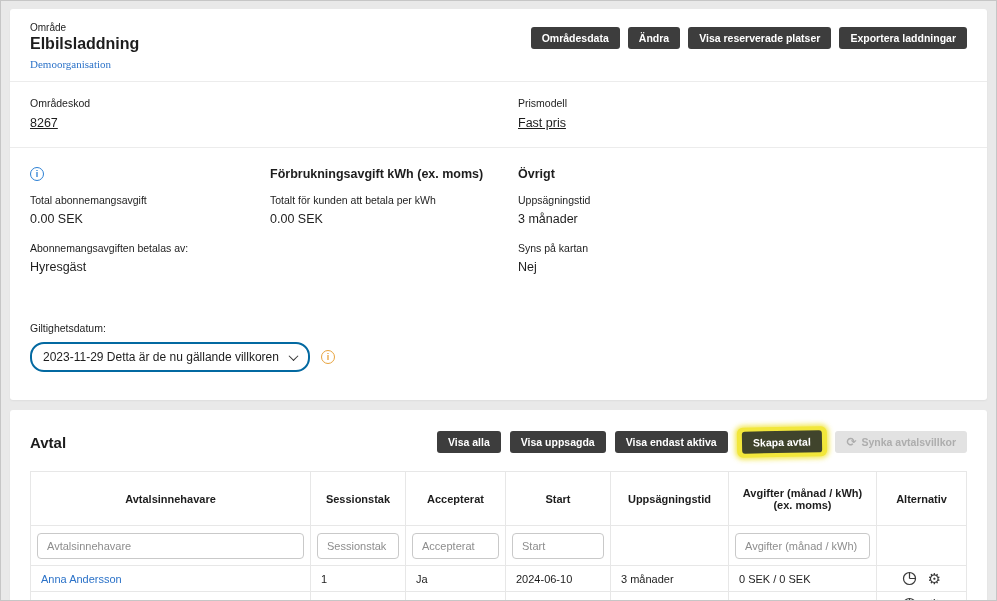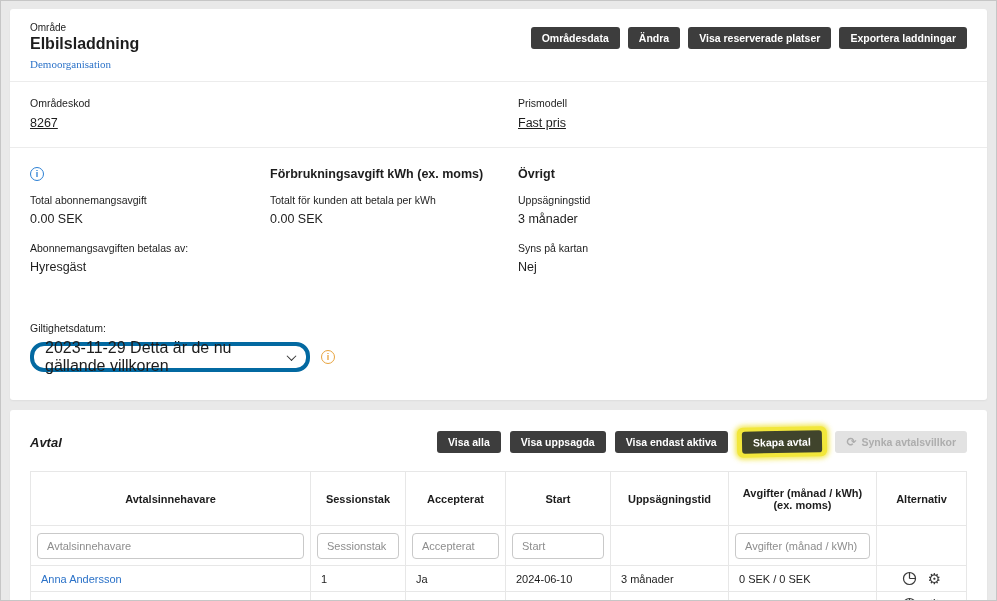--- a/index.html
+++ b/index.html
@@ -50,33 +50,33 @@
     font-size: 9px; font-weight: bold; flex: 0 0 auto;
   }
   .info-blue { border: 1.5px solid #2b7fd4; color: #2b7fd4; }
   .warn-orange { border: 1.5px solid #e8a33d; color: #e8a33d; }
 
   .validity { padding: 48px 20px 28px; }
   .vlabel { font-size: 10.5px; margin-bottom: 8px; }
   .vrow { display: flex; align-items: center; gap: 11px; }
   .select-box {
     width: 280px; height: 30px; background: #fff;
-    border: 4px solid #0369a1; border-radius: 14px;
+    border: 2px solid #0369a1; border-radius: 14px;
     display: flex; align-items: center; justify-content: space-between;
-    padding: 0 11px; font-size: 16px; cursor: pointer;
+    padding: 0 11px; font-size: 12px; cursor: pointer;
   }
   .chevron {
     width: 7px; height: 7px; border-right: 1.5px solid #333; border-bottom: 1.5px solid #333;
     transform: rotate(45deg) translate(-1px,-1px); flex: 0 0 auto;
   }
 
   
   .card-avtal { margin-top: 10px; padding-bottom: 14px; }
   .avtal-head { display: flex; justify-content: space-between; align-items: center; padding: 17px 20px 14px; }
-  .avtal-title { font-size: 13px; font-weight: bold; font-style: italic; }
+  .avtal-title { font-size: 15px; font-weight: bold; }
   .avtal-buttons { display: flex; align-items: center; gap: 9px; }
   .highlight-wrap {
     background: #f2e73b; border-radius: 6px; padding: 4px 5px;
     box-shadow: 0 0 5px 2px rgba(240,228,55,0.85);
     transform: rotate(-1deg); display: inline-block;
   }
   .highlight-wrap .btn-dark { background: #40442c; }
   .btn-disabled {
     background: #e2e2e2; color: #adadad; font-size: 10.5px; font-weight: bold;
     padding: 5px 11px; border: none; border-radius: 3px; font-family: inherit;

